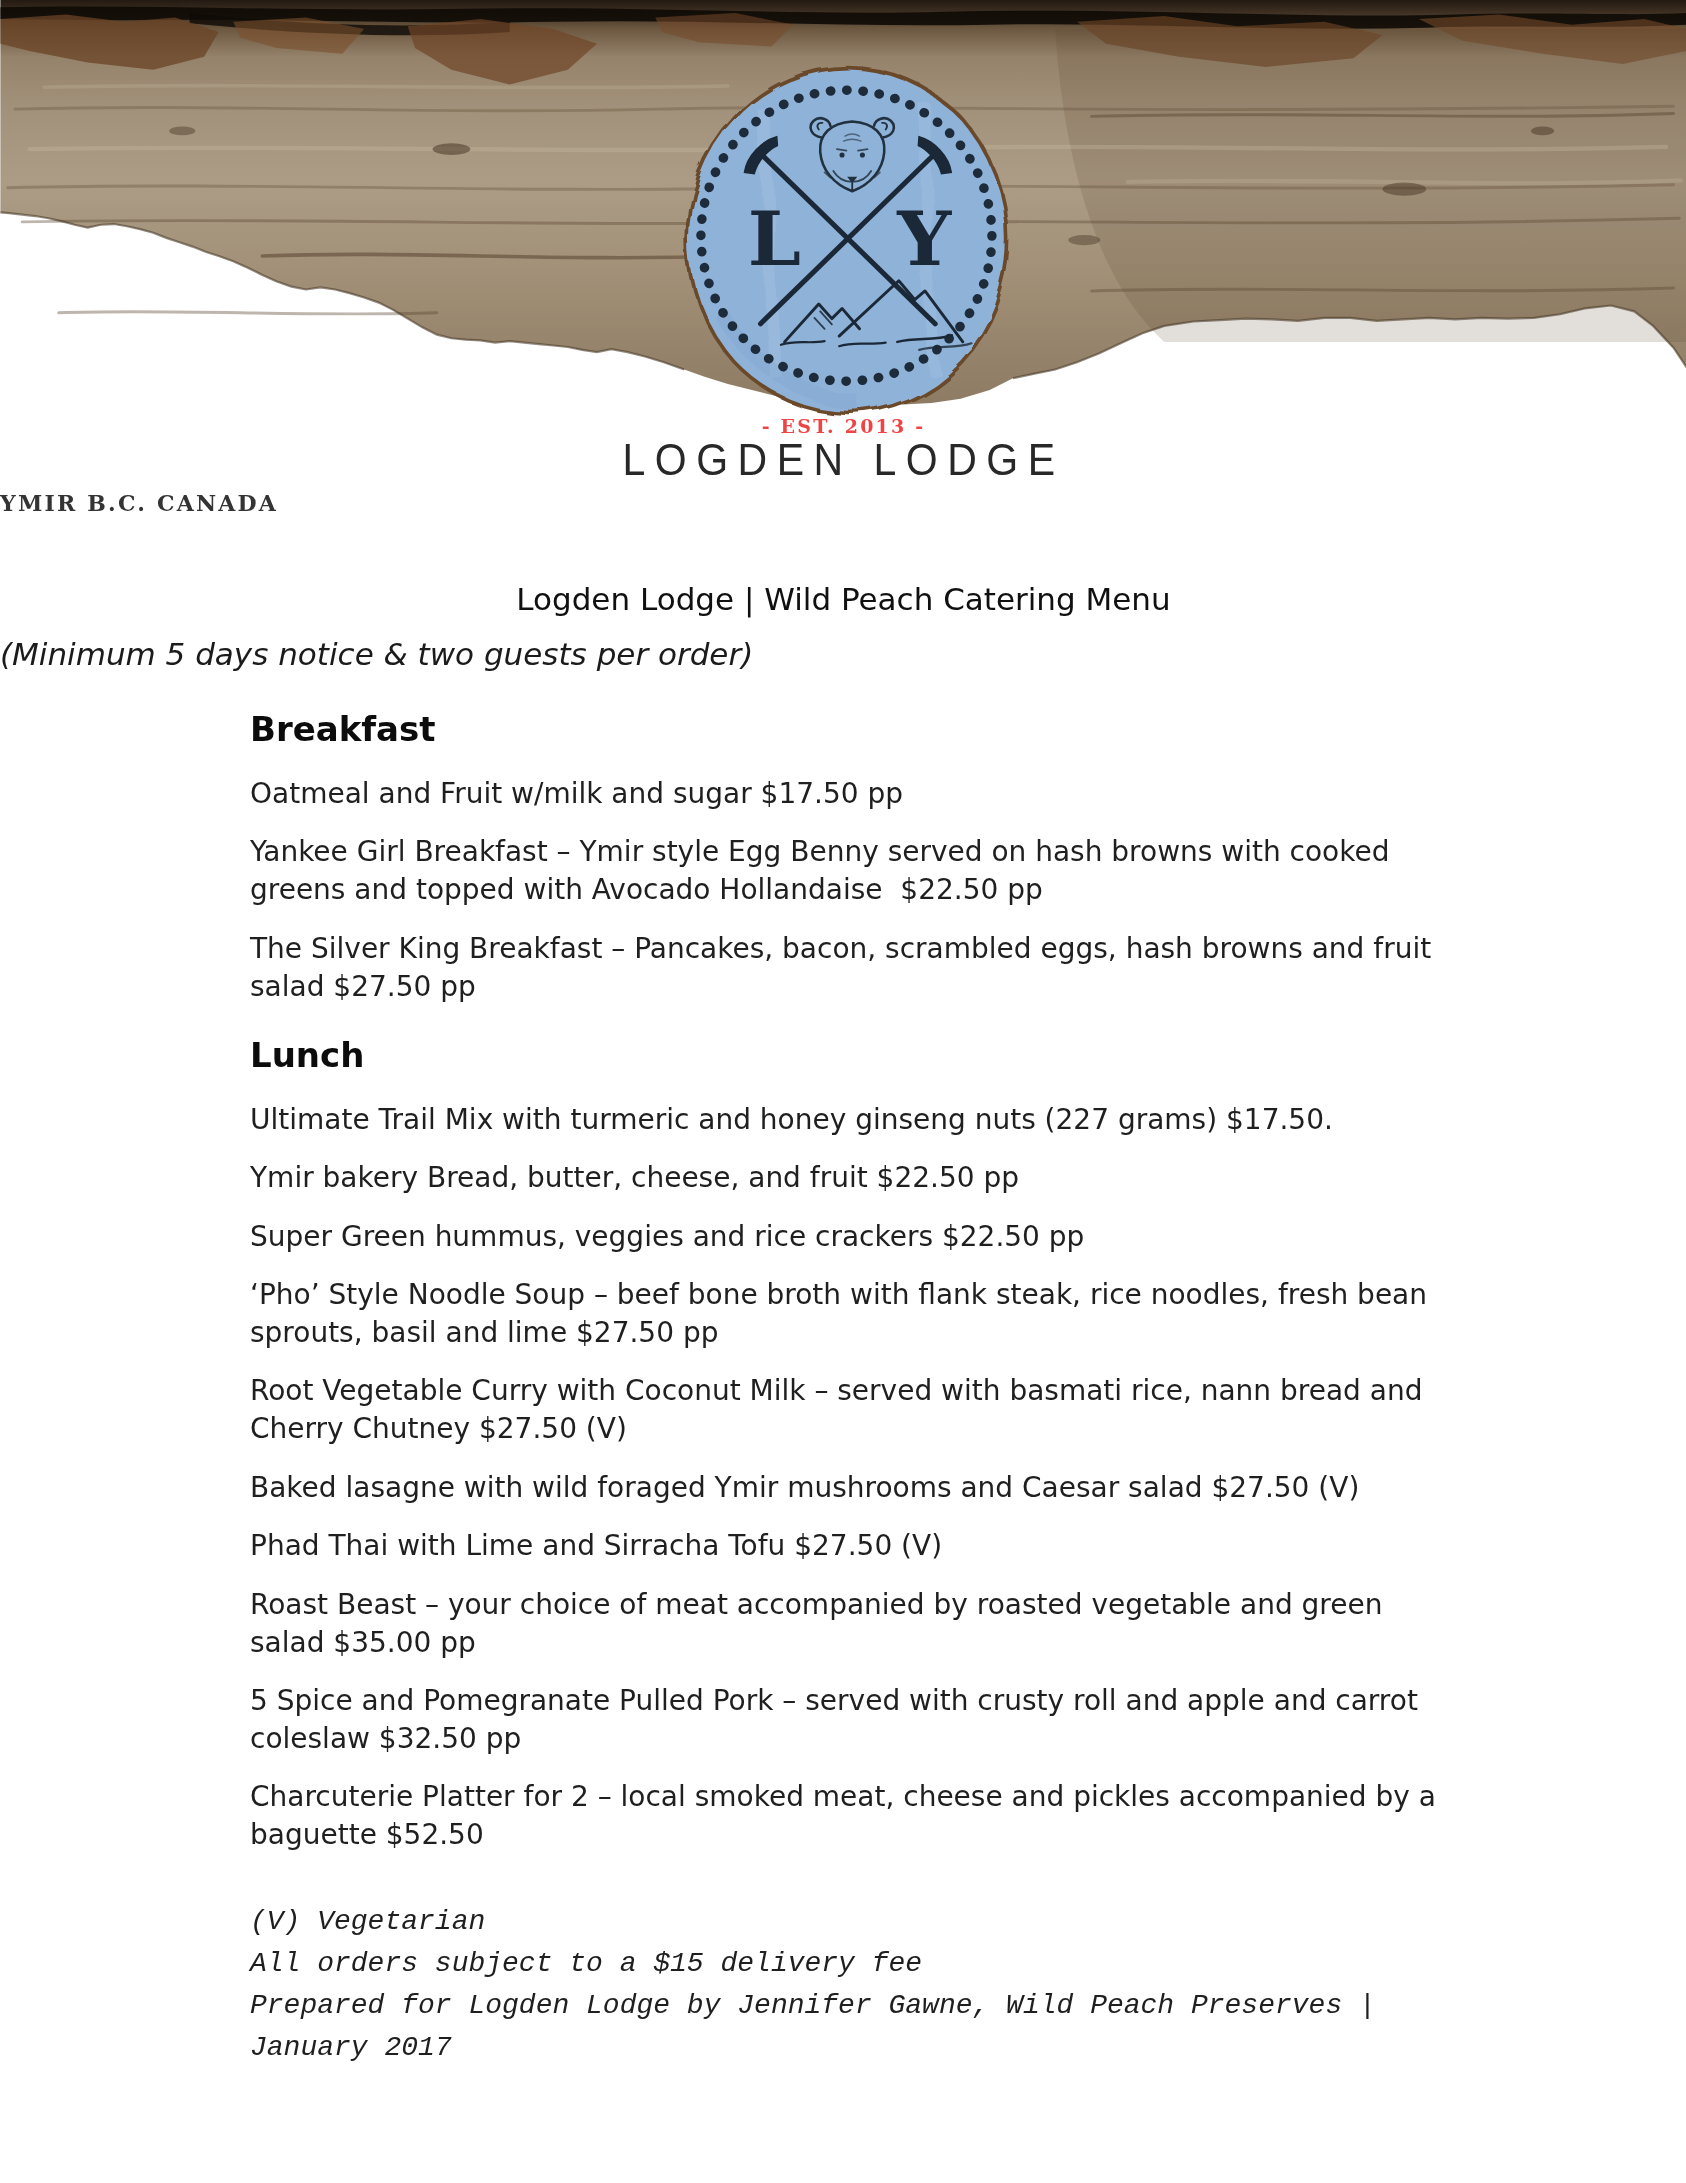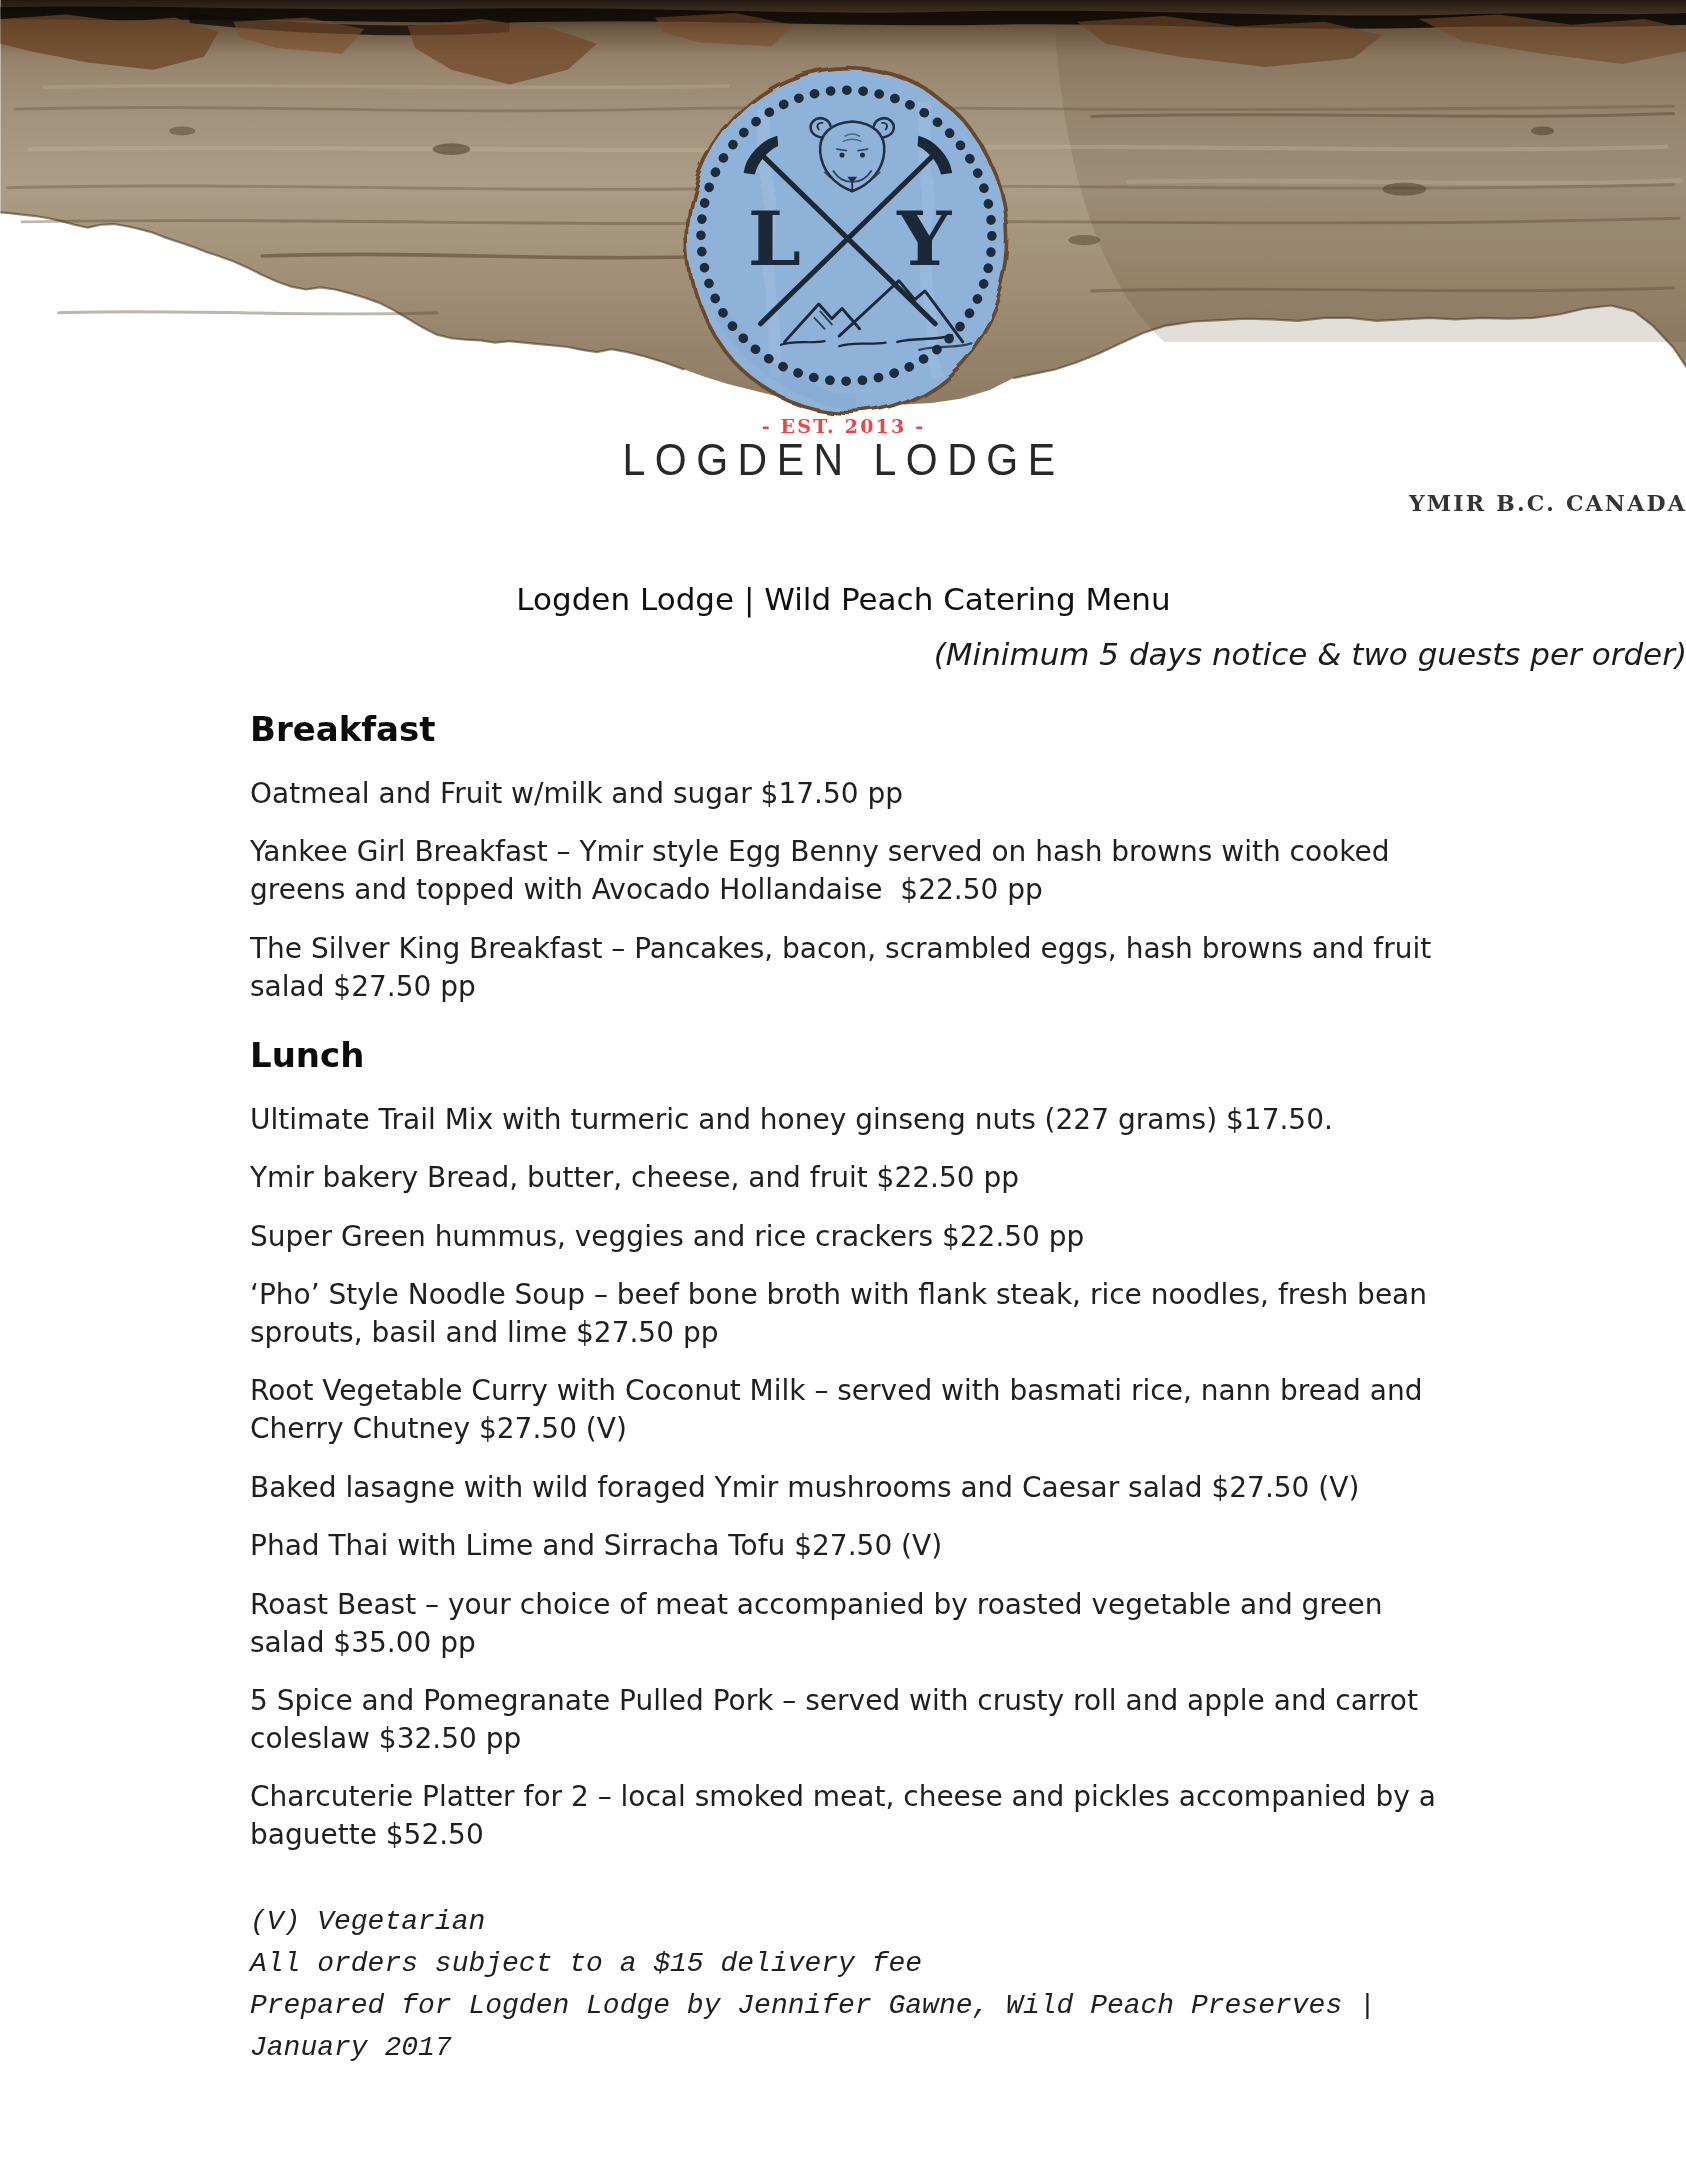--- a/index.html
+++ b/index.html
@@ -14,30 +14,30 @@
     position:absolute;top:415px;left:0;width:100%;text-align:center;
     font-family:"DejaVu Serif",serif;font-weight:bold;font-size:19px;
     letter-spacing:2.2px;color:#ef4444;
   }
   .lodge-name{
     position:absolute;top:437px;left:0;width:100%;text-align:center;
     font-family:"Liberation Sans",sans-serif;font-weight:400;font-size:41px;
     letter-spacing:9.5px;color:#282828;transform:scaleY(1.06);
   }
   .location-line{
-    position:absolute;top:490px;left:0;width:100%;text-align:right;
+    position:absolute;top:490px;left:0;width:100%;text-align:left;
     font-family:"DejaVu Serif",serif;font-weight:bold;font-size:22px;
     letter-spacing:2.2px;color:#343434;
   }
   .menu-title{
     position:absolute;top:581px;left:0;width:100%;text-align:center;
     font-size:31px;font-weight:normal;color:#101010;
   }
   .menu-subtitle{
-    position:absolute;top:636px;left:0;width:100%;text-align:right;
+    position:absolute;top:636px;left:0;width:100%;text-align:left;
     font-size:31px;font-style:italic;color:#1b1b1b;
   }
   .menu-body{
     position:absolute;left:250px;top:680px;width:1201px;
     font-size:28px;line-height:38px;color:#1f1f1f;
   }
   .menu-body h2{
     font-size:34px;line-height:41px;font-weight:bold;color:#0c0c0c;
     margin:29px 0 25px 0;
   }

